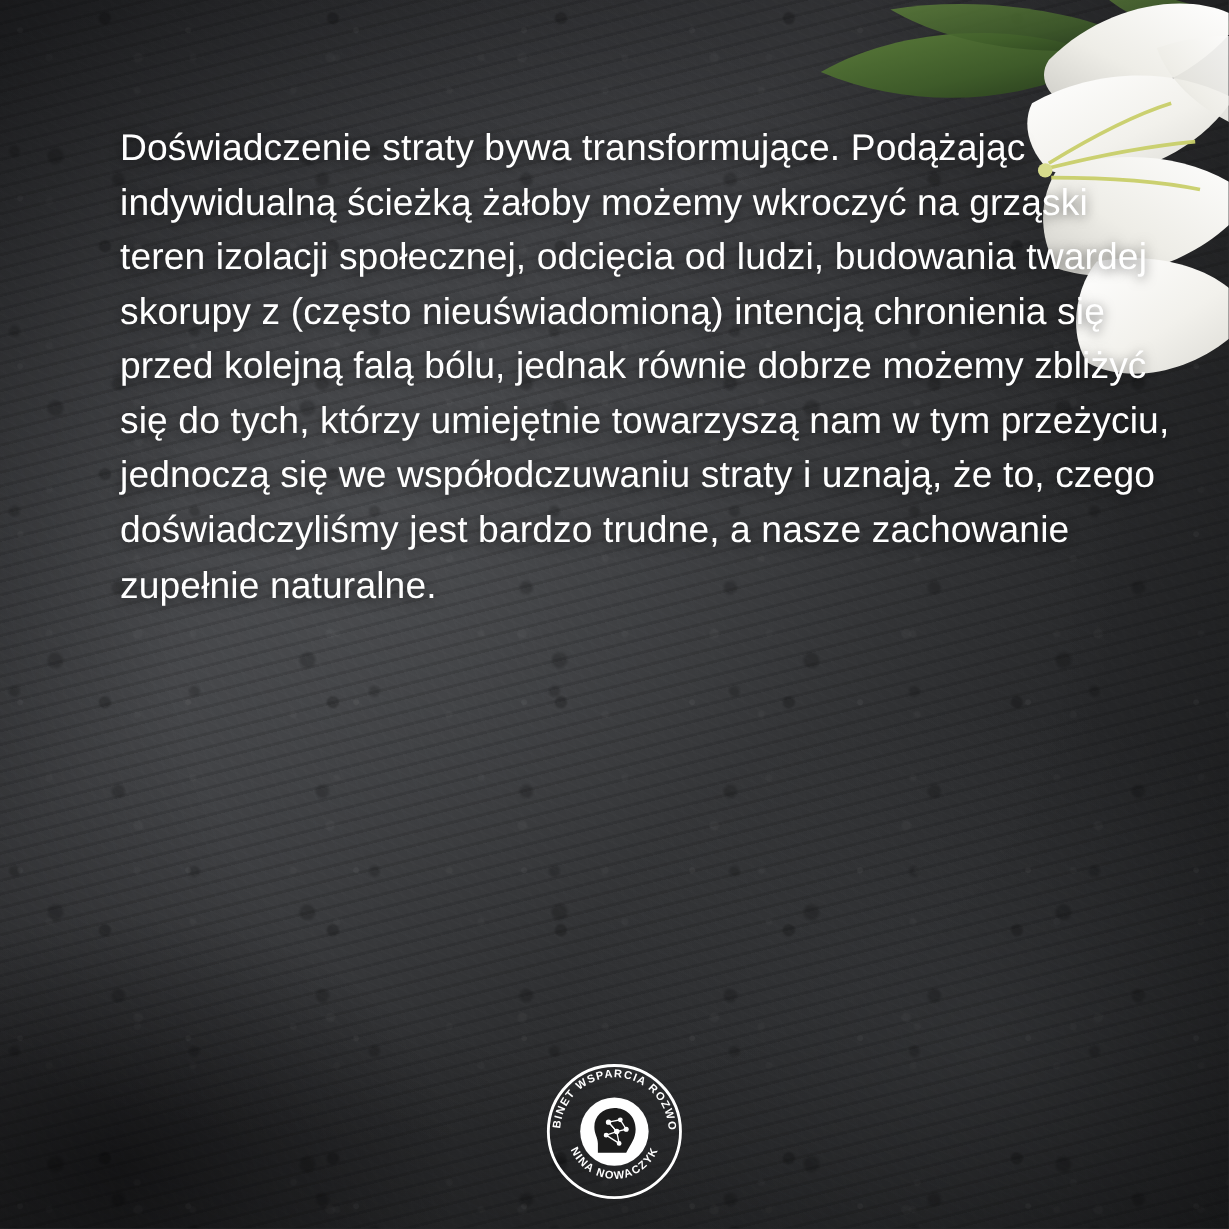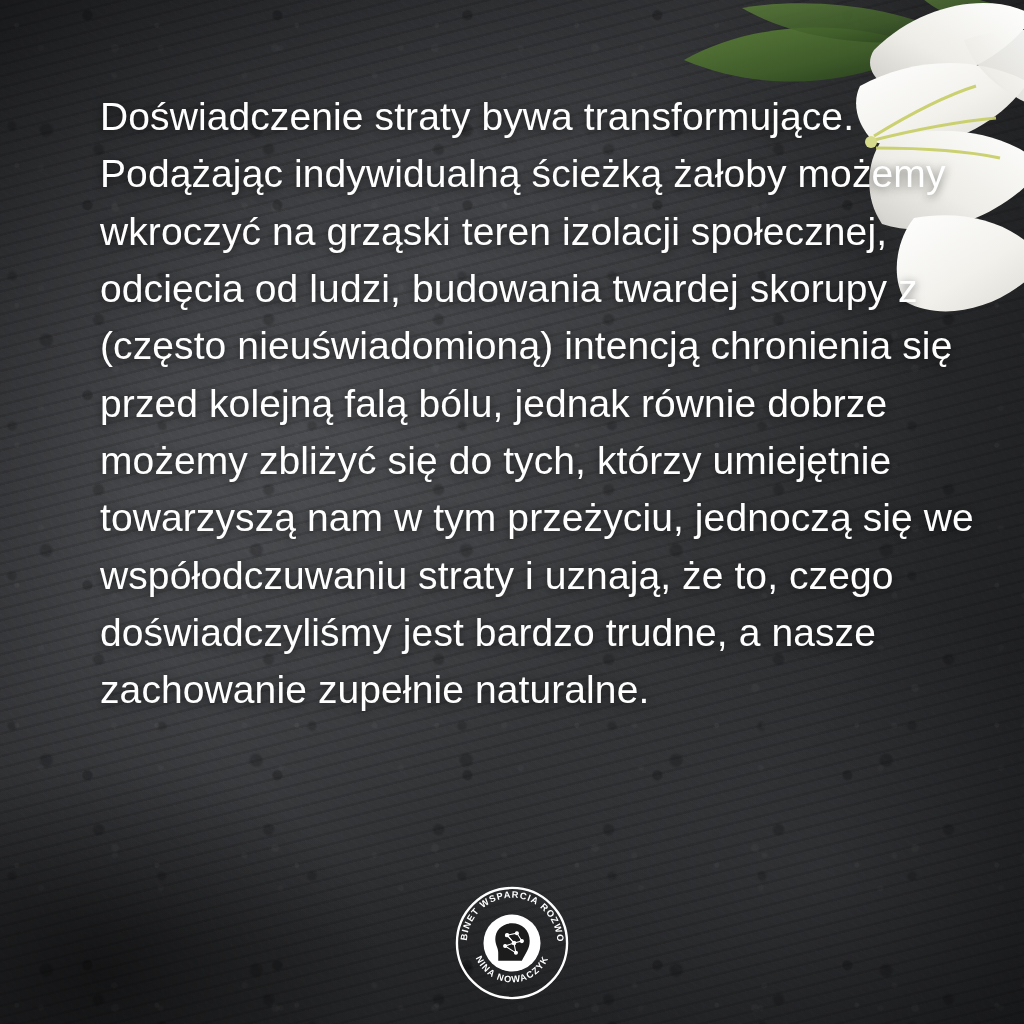--- a/index.html
+++ b/index.html
@@ -53,24 +53,24 @@
     position: absolute;
     inset: 0;
     pointer-events: none;
     background: radial-gradient(ellipse 80% 80% at 50% 50%, rgba(0,0,0,0) 45%, rgba(0,0,0,0.45) 100%);
   }
 
   
   .quote {
     position: absolute;
     left: 100px;
-    top: 88px;
+    top: 100px;
     width: 880px;
     color: #ffffff;
-    font-size: 39px;
+    font-size: 31px;
     line-height: 1.47;
     letter-spacing: 0.1px;
     text-shadow: 0 2px 10px rgba(0,0,0,0.55);
     white-space: pre-wrap;
   }
 
   
   .flower {
     position: absolute;
     right: -20px;

